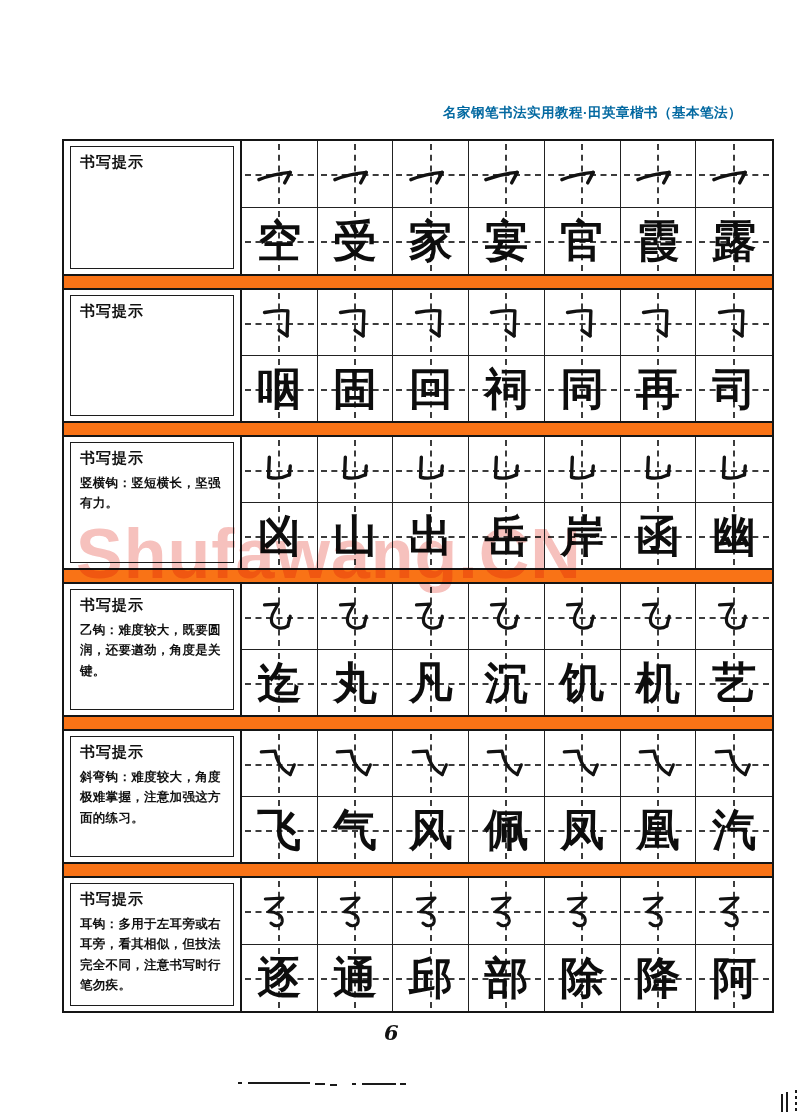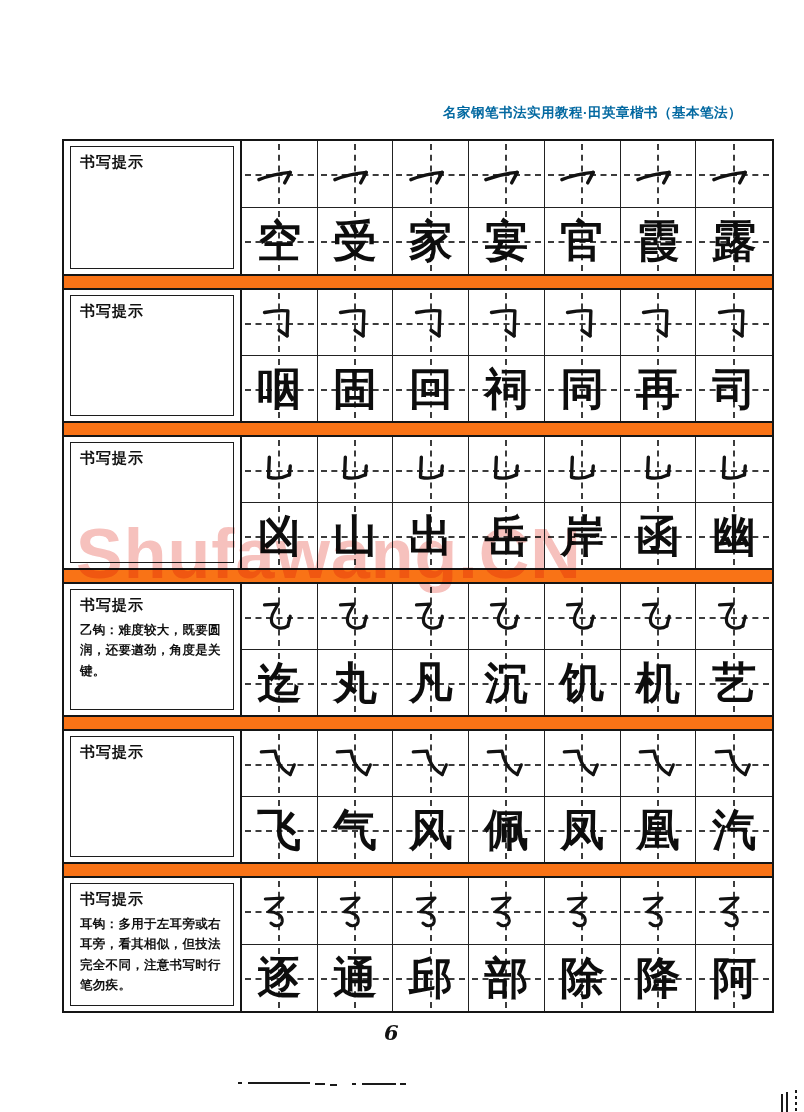--- a/index.html
+++ b/index.html
@@ -250,20 +250,21 @@
             <span class="char-glyph">司</span>
           </div>
         </div>
     </div>
   </div>
 
   <div class="section">
     <div class="tip-panel">
       <div class="tip-box">
         <div class="tip-heading">书写提示</div>
+        <div class="tip-para"><span class="stroke-name">竖横钩：</span><span class="tip-text">竖短横长，坚强有力。</span></div>
       </div>
     </div>
     <div class="grid">
       <div class="row stroke-row">
           <div class="cell">
             <svg viewBox="0 0 72 62" class="stroke-svg">
               <path d="M24,15 L23,40 C31,42 41,41 49,37" stroke-width="4.2"></path>
               <path d="M49,37 L50,26" stroke-width="4.2"></path>
             </svg>
           </div>
@@ -405,20 +406,21 @@
             <span class="char-glyph">艺</span>
           </div>
         </div>
     </div>
   </div>
 
   <div class="section">
     <div class="tip-panel">
       <div class="tip-box">
         <div class="tip-heading">书写提示</div>
+        <div class="tip-para"><span class="stroke-name">斜弯钩：</span><span class="tip-text">难度较大，角度极难掌握，注意加强这方面的练习。</span></div>
       </div>
     </div>
     <div class="grid">
       <div class="row stroke-row">
           <div class="cell">
             <svg viewBox="0 0 72 62" class="stroke-svg">
               <path d="M14,16 L31,15 C33,27 39,38 50,44" stroke-width="4"></path>
               <path d="M50,44 L55,32" stroke-width="4"></path>
             </svg>
           </div>

